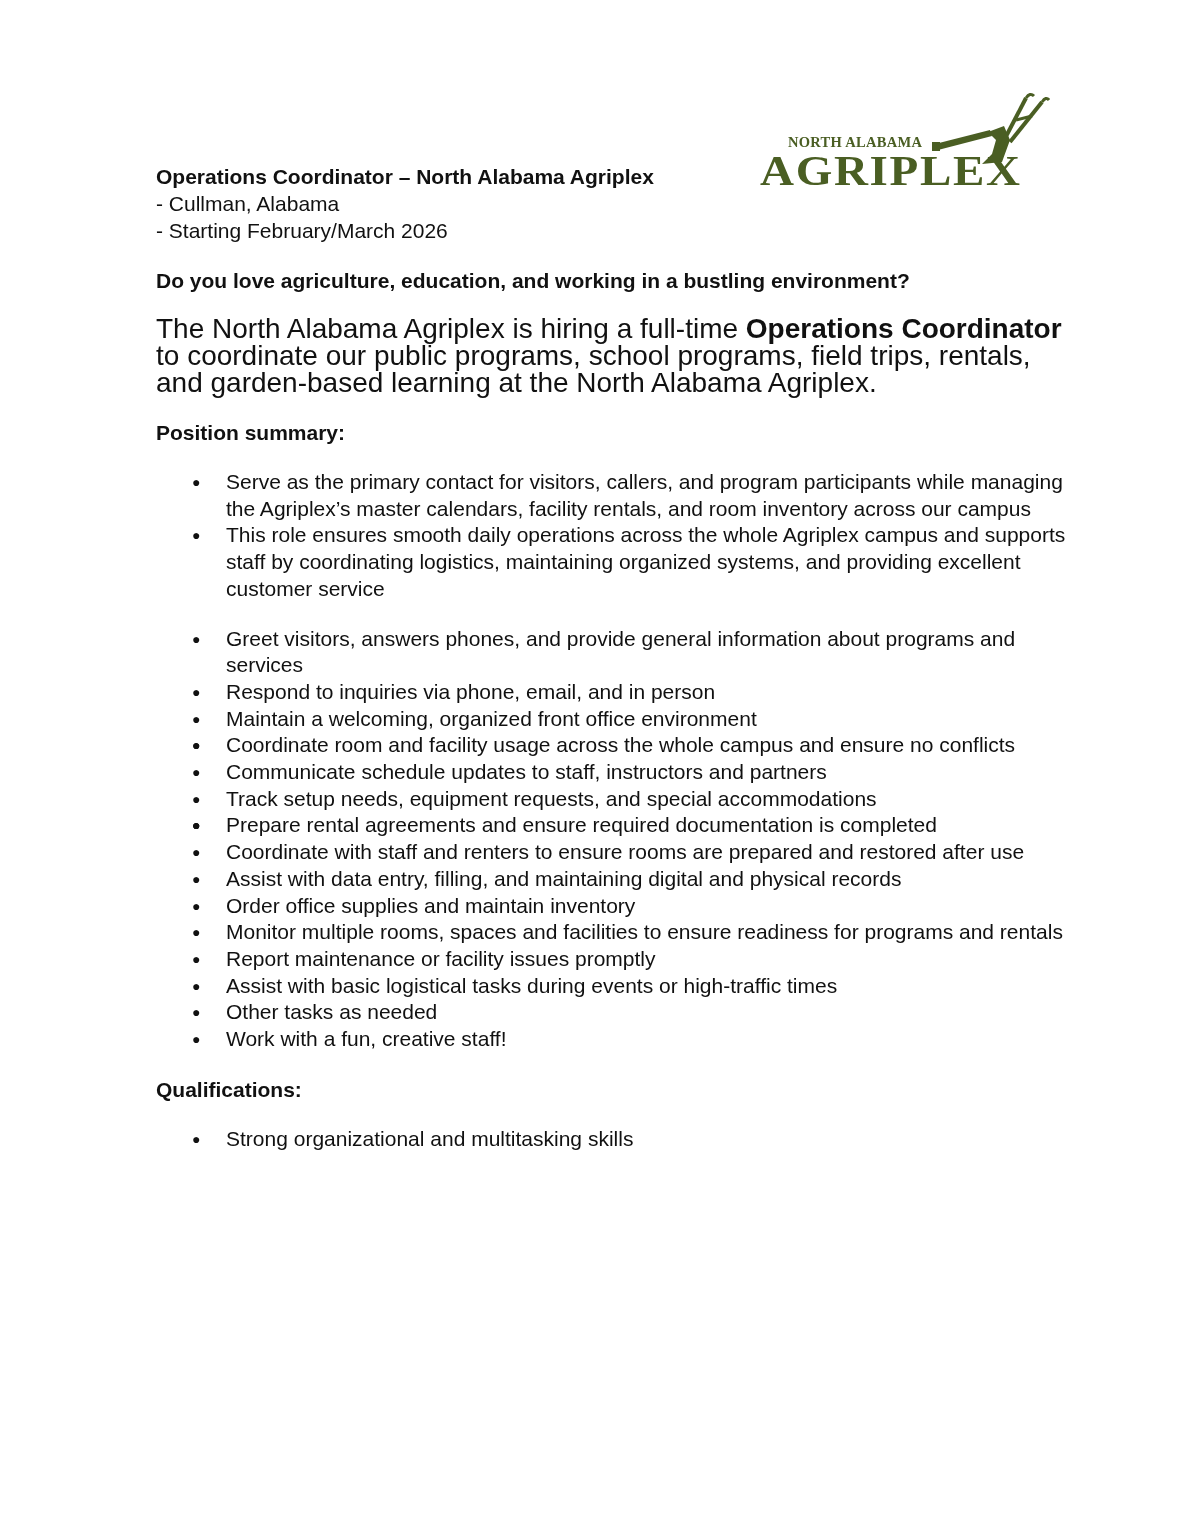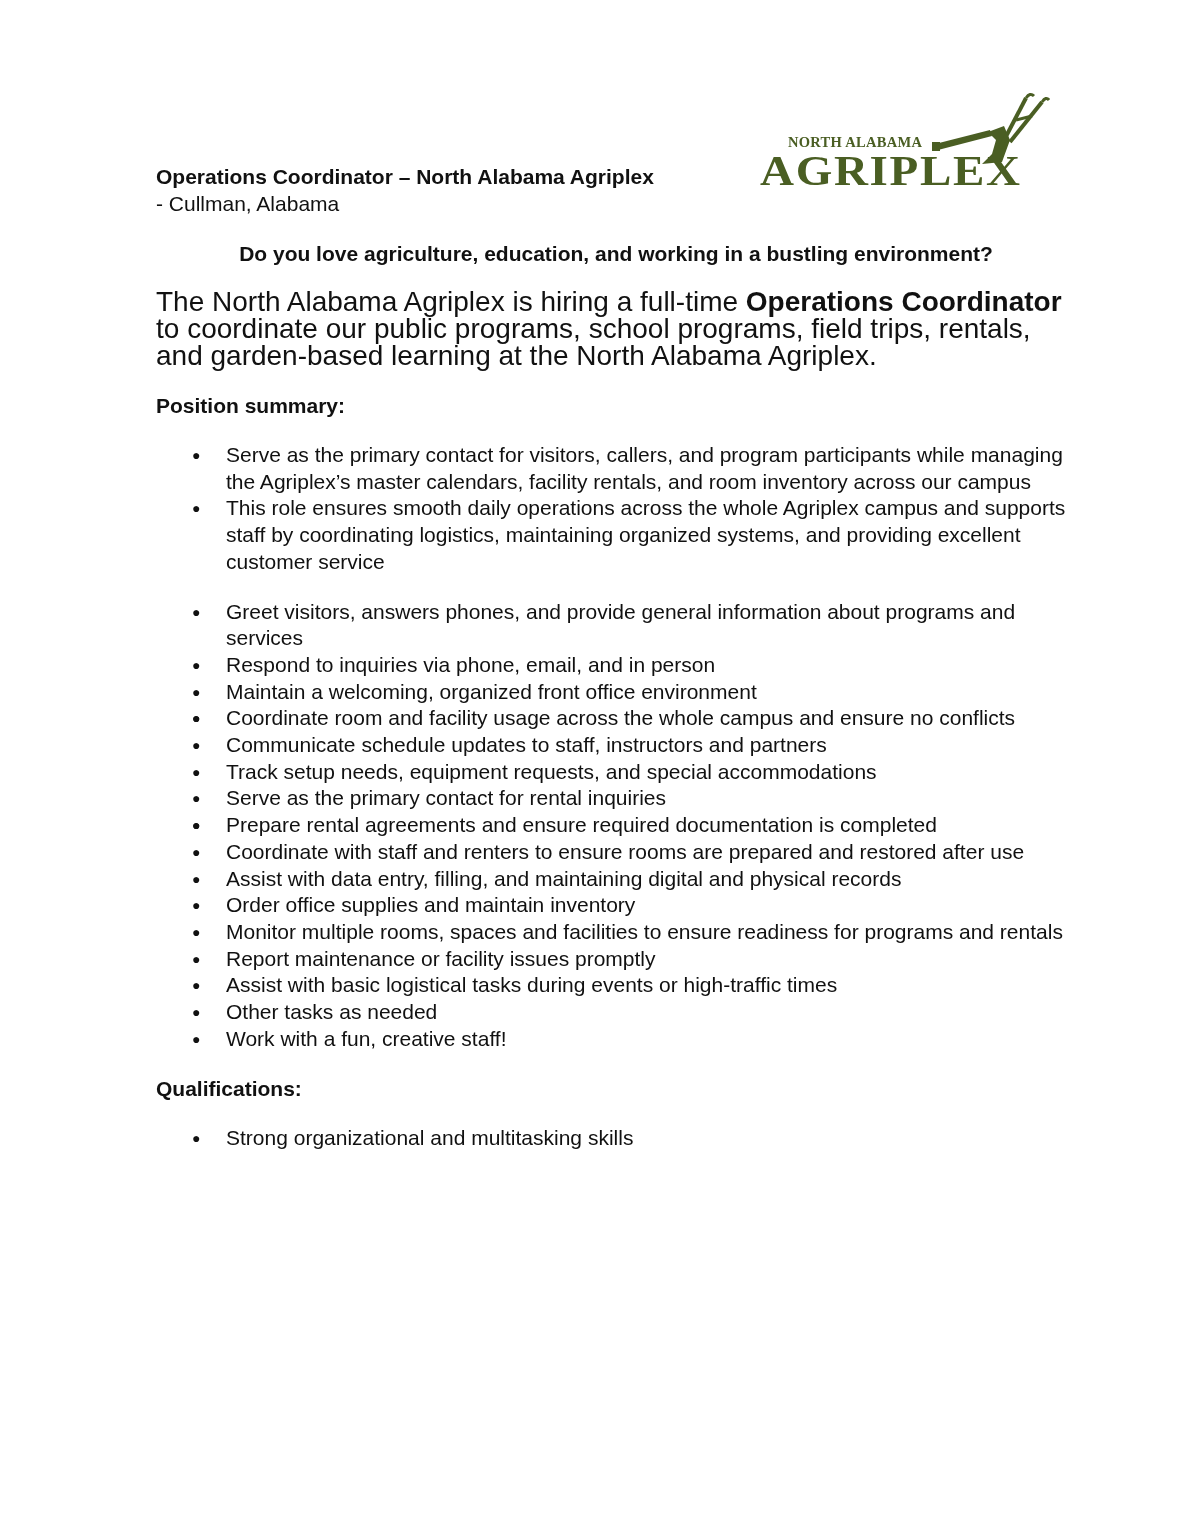--- a/index.html
+++ b/index.html
@@ -17,21 +17,21 @@
     position: absolute; left: 0px; top: 58px;
     font-family: "Liberation Serif", serif; font-weight: bold;
     font-size: 42px; letter-spacing: 1.5px; color: #4a5e23; line-height: 1;
     transform: scaleX(1.12); transform-origin: left top;
   }
   .logo svg { position: absolute; left: 170px; top: 0px; }
 
   .content { position: absolute; left: 156px; top: 163px; width: 920px; }
   .h-title { font-weight: bold; font-size: 21px; line-height: 27px; margin: 0; }
   .meta { font-size: 21px; line-height: 27px; margin: 0; }
-  .question { font-weight: bold; font-size: 21px; line-height: 27px; margin: 23px 0 0 0; text-align: center; }
+  .question { font-weight: bold; font-size: 21px; line-height: 27px; margin: 23px 0 0 0; }
   .intro { font-size: 28px; line-height: 27px; margin: 21px 0 0 0; }
   .intro b { font-weight: bold; }
   .section-h { font-weight: bold; font-size: 21px; line-height: 27px; margin: 23px 0 0 0; }
   ul.bullets { list-style: none; margin: 23px 0 0 0; padding: 0; }
   ul.bullets li {
     position: relative; padding-left: 70px; font-size: 21px; line-height: 26.7px;
   }
   ul.bullets li .dot {
     position: absolute; left: 36px; top: 0; font-size: 14px; line-height: 26.7px;
   }
@@ -52,40 +52,41 @@
       <path d="M86 28 L102 24" fill="none" stroke-width="3"></path>
     </g>
   </svg>
   <div class="na">NORTH ALABAMA</div>
   <div class="agri">AGRIPLEX</div>
 </div>
 
 <div class="content">
   <p class="h-title">Operations Coordinator – North Alabama Agriplex</p>
   <p class="meta">- Cullman, Alabama</p>
+  <p class="meta">- Starting February/March 2026</p>
 
   <p class="question">Do you love agriculture, education, and working in a bustling environment?</p>
 
   <p class="intro"><span>The North Alabama Agriplex is hiring a full-time </span><b>Operations Coordinator</b><span> to coordinate our public programs, school programs, field trips, rentals, and garden-based learning at the North Alabama Agriplex.</span></p>
 
   <p class="section-h">Position summary:</p>
   <ul class="bullets">
       <li><span class="dot">●</span><span>Serve as the primary contact for visitors, callers, and program participants while managing the Agriplex’s master calendars, facility rentals, and room inventory across our campus</span></li>
       <li><span class="dot">●</span><span>This role ensures smooth daily operations across the whole Agriplex campus and supports staff by coordinating logistics, maintaining organized systems, and providing excellent customer service</span></li>
     </ul>
 
   <ul class="bullets">
       <li><span class="dot">●</span><span>Greet visitors, answers phones, and provide general information about programs and services</span></li>
       <li><span class="dot">●</span><span>Respond to inquiries via phone, email, and in person</span></li>
       <li><span class="dot">●</span><span>Maintain a welcoming, organized front office environment</span></li>
       <li><span class="dot">●</span></li>
       <li><span class="dot">●</span><span>Coordinate room and facility usage across the whole campus and ensure no conflicts</span></li>
       <li><span class="dot">●</span><span>Communicate schedule updates to staff, instructors and partners</span></li>
       <li><span class="dot">●</span><span>Track setup needs, equipment requests, and special accommodations</span></li>
-      <li><span class="dot">●</span><span>Serve as the primary contact for rental inquiries</span></li>
+      <li><span class="dot">●</span></li>
       <li><span class="dot">●</span></li>
       <li><span class="dot">●</span><span>Prepare rental agreements and ensure required documentation is completed</span></li>
       <li><span class="dot">●</span><span>Coordinate with staff and renters to ensure rooms are prepared and restored after use</span></li>
       <li><span class="dot">●</span><span>Assist with data entry, filling, and maintaining digital and physical records</span></li>
       <li><span class="dot">●</span><span>Order office supplies and maintain inventory</span></li>
       <li><span class="dot">●</span><span>Monitor multiple rooms, spaces and facilities to ensure readiness for programs and rentals</span></li>
       <li><span class="dot">●</span><span>Report maintenance or facility issues promptly</span></li>
       <li><span class="dot">●</span><span>Assist with basic logistical tasks during events or high-traffic times</span></li>
       <li><span class="dot">●</span><span>Other tasks as needed</span></li>
       <li><span class="dot">●</span><span>Work with a fun, creative staff!</span></li>

